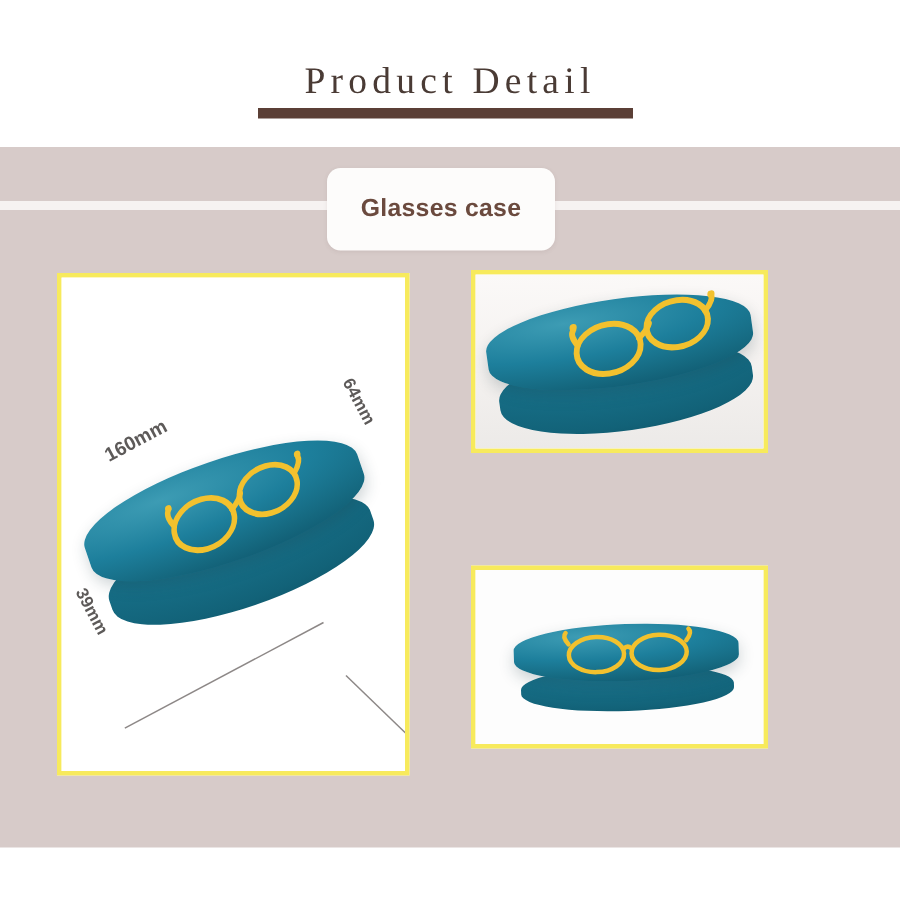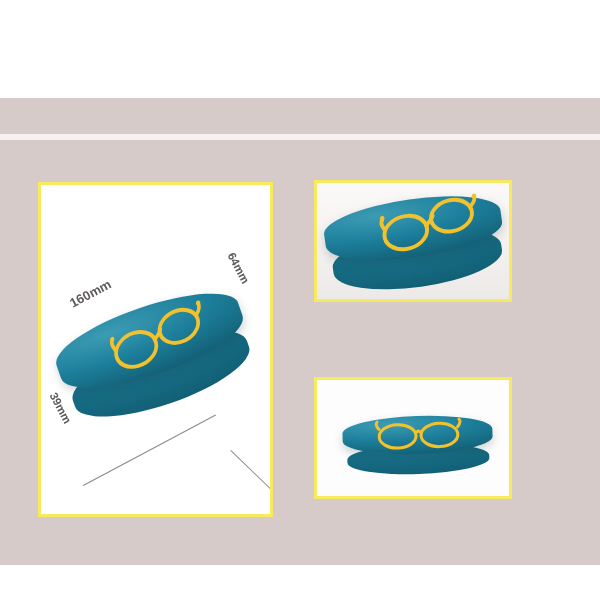--- a/index.html
+++ b/index.html
@@ -226,21 +226,28 @@
   #dim-39-label { left: 44px;  top: 402px; transform: rotate(62deg); font-size: 11.5px;}
 </style>
 </head>
 <body>
 
 <div id="stage">
 
   <div class="band-main"></div>
   <div class="band-divider"></div>
 
-
+  <div class="header">
+    <div class="page-title">Product Detail</div>
+    <div class="title-rule"></div>
+  </div>
+
+  <div class="section-chip">
+    <span class="section-chip-label">Glasses case</span>
+  </div>
 
   <div class="panel" id="panel-main">
     <div class="photo">
 
       <div id="case-main-wrap">
         <div class="case-base"></div>
         <div class="case-lip"></div>
         <div class="case"></div>
         <div class="spec-glyph">
           <svg viewBox="0 0 120 60" width="100%" height="100%">

